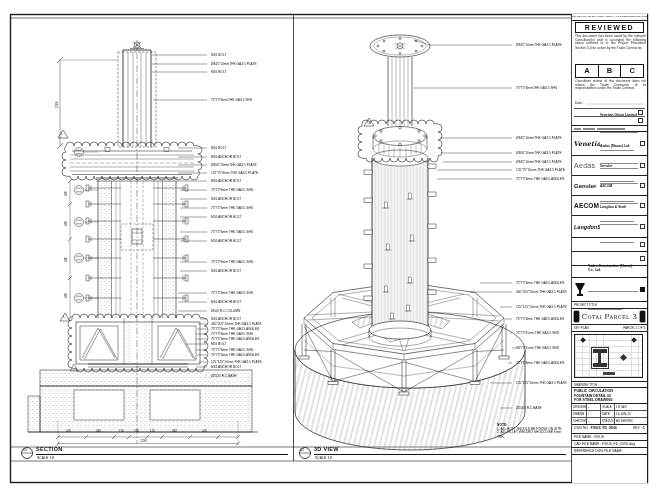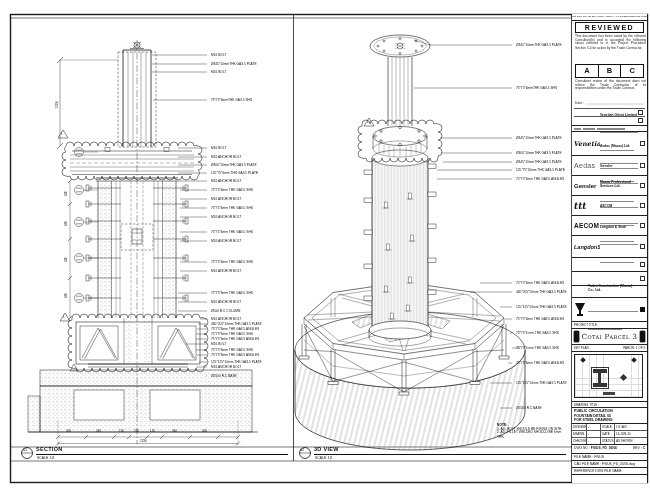--- a/index.html
+++ b/index.html
@@ -588,26 +588,20 @@
         <i class="bar"></i><i class="bar w2"></i></div>
       <i class="chk"></i>
     </div>
     <div class="crow h20">
       <div class="logo l-gensler">Gensler</div>
       <div class="cinfo"><div class="k55"><span class="b">Gensler</span></div>
         <i class="bar"></i><i class="bar w2"></i></div>
       <i class="chk"></i>
     </div>
     <div class="crow h20">
-      <div class="logo l-ttt">ttt</div>
-      <div class="cinfo"><div class="k55"><span class="b">Macau Professional Services Ltd.</span></div>
-        <i class="bar"></i><i class="bar w2"></i></div>
-      <i class="chk"></i>
-    </div>
-    <div class="crow h20">
       <div class="logo l-aecom">AECOM</div>
       <div class="cinfo"><div class="k55"><span class="b">AECOM</span></div>
         <i class="bar"></i><i class="bar w2"></i></div>
       <i class="chk"></i>
     </div>
     <div class="crow h22">
       <div class="logo l-ls">LangdonSeah</div>
       <div class="cinfo"><div class="k55"><span class="b">Langdon &amp; Seah</span></div>
         <i class="bar"></i><i class="bar w2"></i></div>
       <i class="chk"></i>

